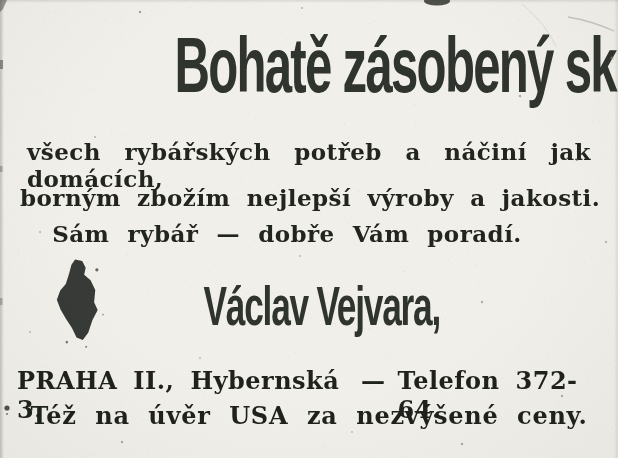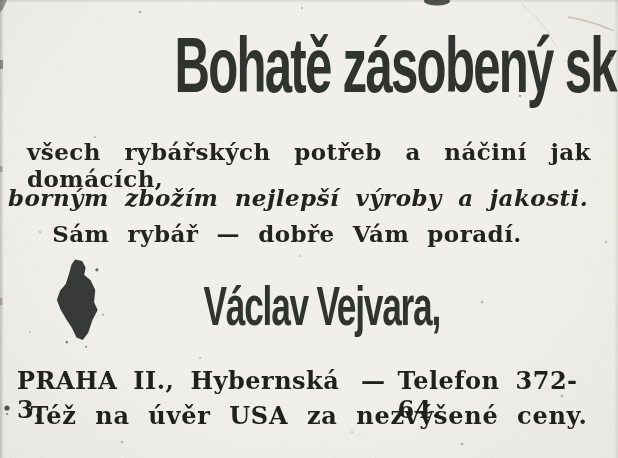--- a/index.html
+++ b/index.html
@@ -53,21 +53,21 @@
     color:#22251f;
   }
   .justified{
     padding:0 27px;
     white-space:normal;
     text-align:justify;
     text-align-last:justify;
   }
   .line-1{top:111px;margin-top:27px;}
   .line-2{top:147px;word-spacing:0.5em;}
-  .line-3{top:184px;text-align:center;padding-right:82px;padding-left:8px;font-style:italic;}
+  .line-3{top:184px;text-align:center;padding-right:82px;padding-left:20px;}
   .line-4{top:220px;text-align:center;padding-right:44px;word-spacing:0.42em;}
 
   .address-row{
     position:absolute;left:0;top:366px;width:100%;
     box-sizing:border-box;
     padding:0 17px;
     display:flex;justify-content:space-between;align-items:baseline;
     font-size:24px;font-weight:700;
     letter-spacing:0.02em;word-spacing:0.3em;
     color:#1f221c;

